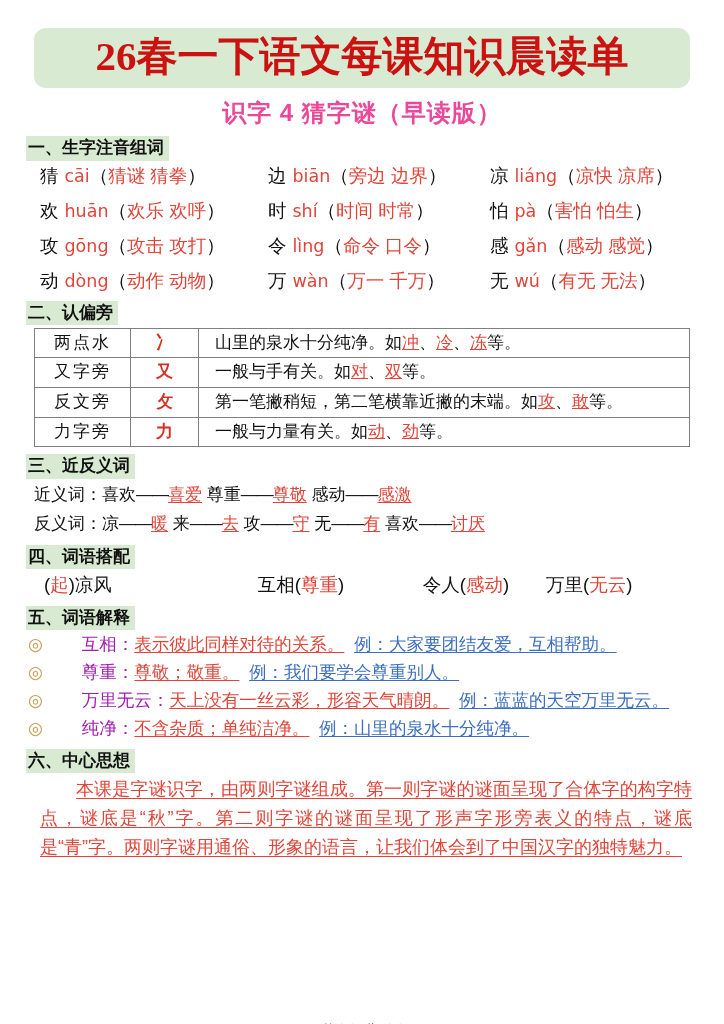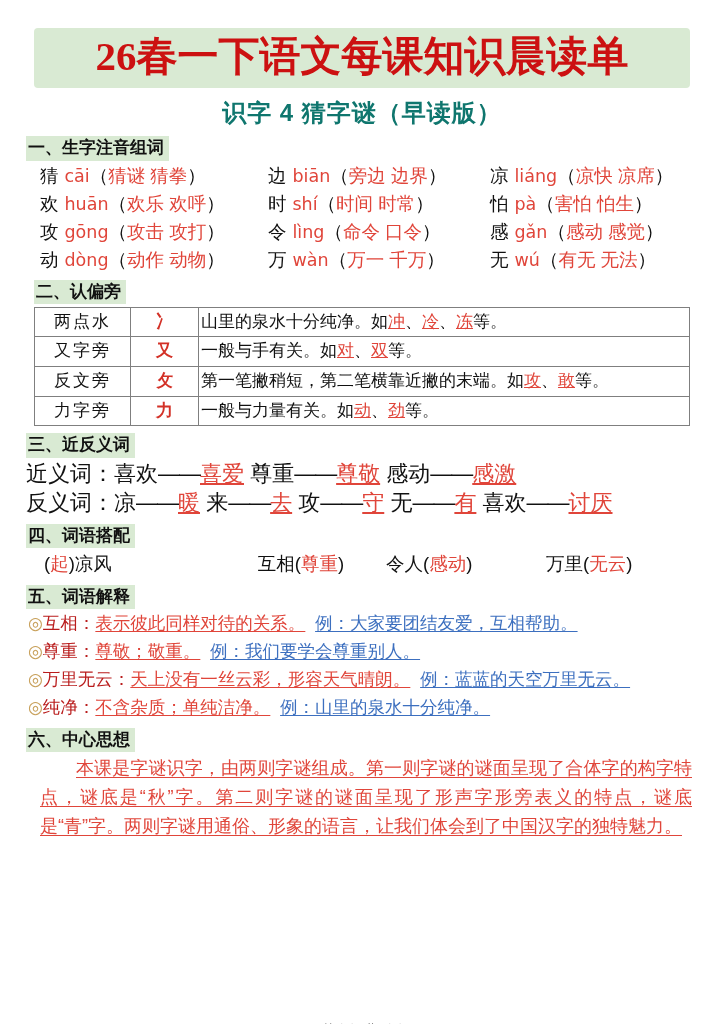--- a/index.html
+++ b/index.html
@@ -20,39 +20,39 @@
     width: 724px;
     height: 1024px;
     padding: 0;
     position: relative;
   }
 
   
   .title-banner {
     margin: 28px 34px 0 34px;
     background: #d9ead3;
-    border-radius: 4px;
+    border-radius: 12px;
     text-align: center;
     padding: 6px 10px 10px 10px;
   }
   .title-text {
     font-family: "Liberation Serif", "DejaVu Serif", serif;
     font-weight: bold;
     font-size: 41px;
     line-height: 1.08;
     color: #cc1111;
     letter-spacing: 0px;
     white-space: nowrap;
   }
   .subtitle {
     text-align: center;
     margin-top: 9px;
     font-size: 24px;
     font-weight: bold;
-    color: #0f766e;
+    color: #ec4899;
     letter-spacing: 1px;
   }
 
   
   .sec-head {
     display: inline-block;
     background: #d9ead3;
     font-size: 17px;
     font-weight: bold;
     color: #111;
@@ -62,21 +62,21 @@
   }
   .sec-wrap { margin: 7px 0 1px 26px; }
 
   .content { padding: 0 26px; }
 
   
   .pinyin-grid {
     display: grid;
     grid-template-columns: 228px 222px auto;
     margin: 2px 0 0 14px;
-    row-gap: 2px;
+    row-gap: 9px;
   }
   .py-item {
     font-size: 18.5px;
     line-height: 26px;
     white-space: nowrap;
     color: #111;
   }
   .py-char { color: #111; }
   .py-pin { color: #e0453a; margin-left: 6px; font-family: "DejaVu Sans", sans-serif; font-size: 17.5px;}
   .py-words { color: #e0453a; }
@@ -84,21 +84,21 @@
 
   
   table.radicals {
     border-collapse: collapse;
     width: 656px;
     margin: 3px 0 0 8px;
     table-layout: fixed;
   }
   table.radicals td {
     border: 1px solid #7f7f7f;
-    padding: 2px 2px;
+    padding: 2px 16px;
     font-size: 17px;
     line-height: 1.45;
     vertical-align: middle;
     height: 29px;
   }
   td.rad-name {
     width: 96px;
     text-align: center;
     letter-spacing: 2px;
     color: #111;
@@ -109,53 +109,53 @@
     color: #d33127;
     font-family: "Liberation Serif", "DejaVu Serif", serif;
     font-size: 20px;
     font-weight: bold;
   }
   td.rad-desc { color: #111; padding-left: 9px; }
   .hi-red { color: #e0453a; text-decoration: underline; text-underline-offset: 1px; }
 
   
   .syn-line {
-    font-size: 22px;
+    font-size: 17px;
     line-height: 29px;
     color: #111;
-    margin-left: 0;
+    margin-left: 8px;
     white-space: nowrap;
   }
   .red-u { color: #e0453a; text-decoration: underline; text-underline-offset: 2px; }
   .dash { letter-spacing: -1px; }
 
   
   .collocation {
     display: flex;
     font-size: 18.5px;
     line-height: 28px;
     margin: 2px 0 0 0;
     color: #111;
   }
   .collocation .cell { white-space: nowrap; }
   .c1 { width: 190px; padding-left: 18px; }
   .c2 { width: 170px; text-align: center; }
-  .c3 { width: 160px; }
+  .c3 { width: 160px; text-align: center; }
   .c4 { width: 150px; }
   .red { color: #e0453a; }
 
   
   .def-line {
     font-size: 17.5px;
     line-height: 27px;
     color: #111;
     margin: 1px 0 0 2px;
   }
   .bullet { color: #c8a05a; font-size: 17px; }
-  .def-term { color: #b91c1c; }
+  .def-term { color: #a21caf; margin-left: 39px; }
   .def-red { color: #e0453a; text-decoration: underline; text-underline-offset: 2px; }
   .def-blue { color: #3c6fbf; text-decoration: underline; text-underline-offset: 2px; }
 
   
   .idea-para {
     font-size: 18px;
     line-height: 29px;
     color: #e0453a;
     text-decoration: underline;
     text-underline-offset: 3px;
@@ -199,21 +199,21 @@
         <div class="py-item"><span class="py-char">时</span><span class="py-pin">shí</span><span class="py-paren">（</span><span class="py-words">时间 时常</span><span class="py-paren">）</span></div>
         <div class="py-item"><span class="py-char">怕</span><span class="py-pin">pà</span><span class="py-paren">（</span><span class="py-words">害怕 怕生</span><span class="py-paren">）</span></div>
         <div class="py-item"><span class="py-char">攻</span><span class="py-pin">gōng</span><span class="py-paren">（</span><span class="py-words">攻击 攻打</span><span class="py-paren">）</span></div>
         <div class="py-item"><span class="py-char">令</span><span class="py-pin">lìng</span><span class="py-paren">（</span><span class="py-words">命令 口令</span><span class="py-paren">）</span></div>
         <div class="py-item"><span class="py-char">感</span><span class="py-pin">gǎn</span><span class="py-paren">（</span><span class="py-words">感动 感觉</span><span class="py-paren">）</span></div>
         <div class="py-item"><span class="py-char">动</span><span class="py-pin">dòng</span><span class="py-paren">（</span><span class="py-words">动作 动物</span><span class="py-paren">）</span></div>
         <div class="py-item"><span class="py-char">万</span><span class="py-pin">wàn</span><span class="py-paren">（</span><span class="py-words">万一 千万</span><span class="py-paren">）</span></div>
         <div class="py-item"><span class="py-char">无</span><span class="py-pin">wú</span><span class="py-paren">（</span><span class="py-words">有无 无法</span><span class="py-paren">）</span></div>
       </div>
 
-    <div class="sec-wrap" style="margin-left:8px;">
+    <div class="sec-wrap" style="margin-left:0;">
       <span class="sec-head">二、认偏旁</span>
     </div>
     <table class="radicals">
       <tbody id="radicals-body">
           <tr>
             <td class="rad-name">两点水</td>
             <td class="rad-glyph">冫</td>
             <td class="rad-desc"><span>山里的泉水十分纯净。如</span><span class="hi-red">冲</span><span>、</span><span class="hi-red">冷</span><span>、</span><span class="hi-red">冻</span><span>等。</span></td>
           </tr>
           <tr>

